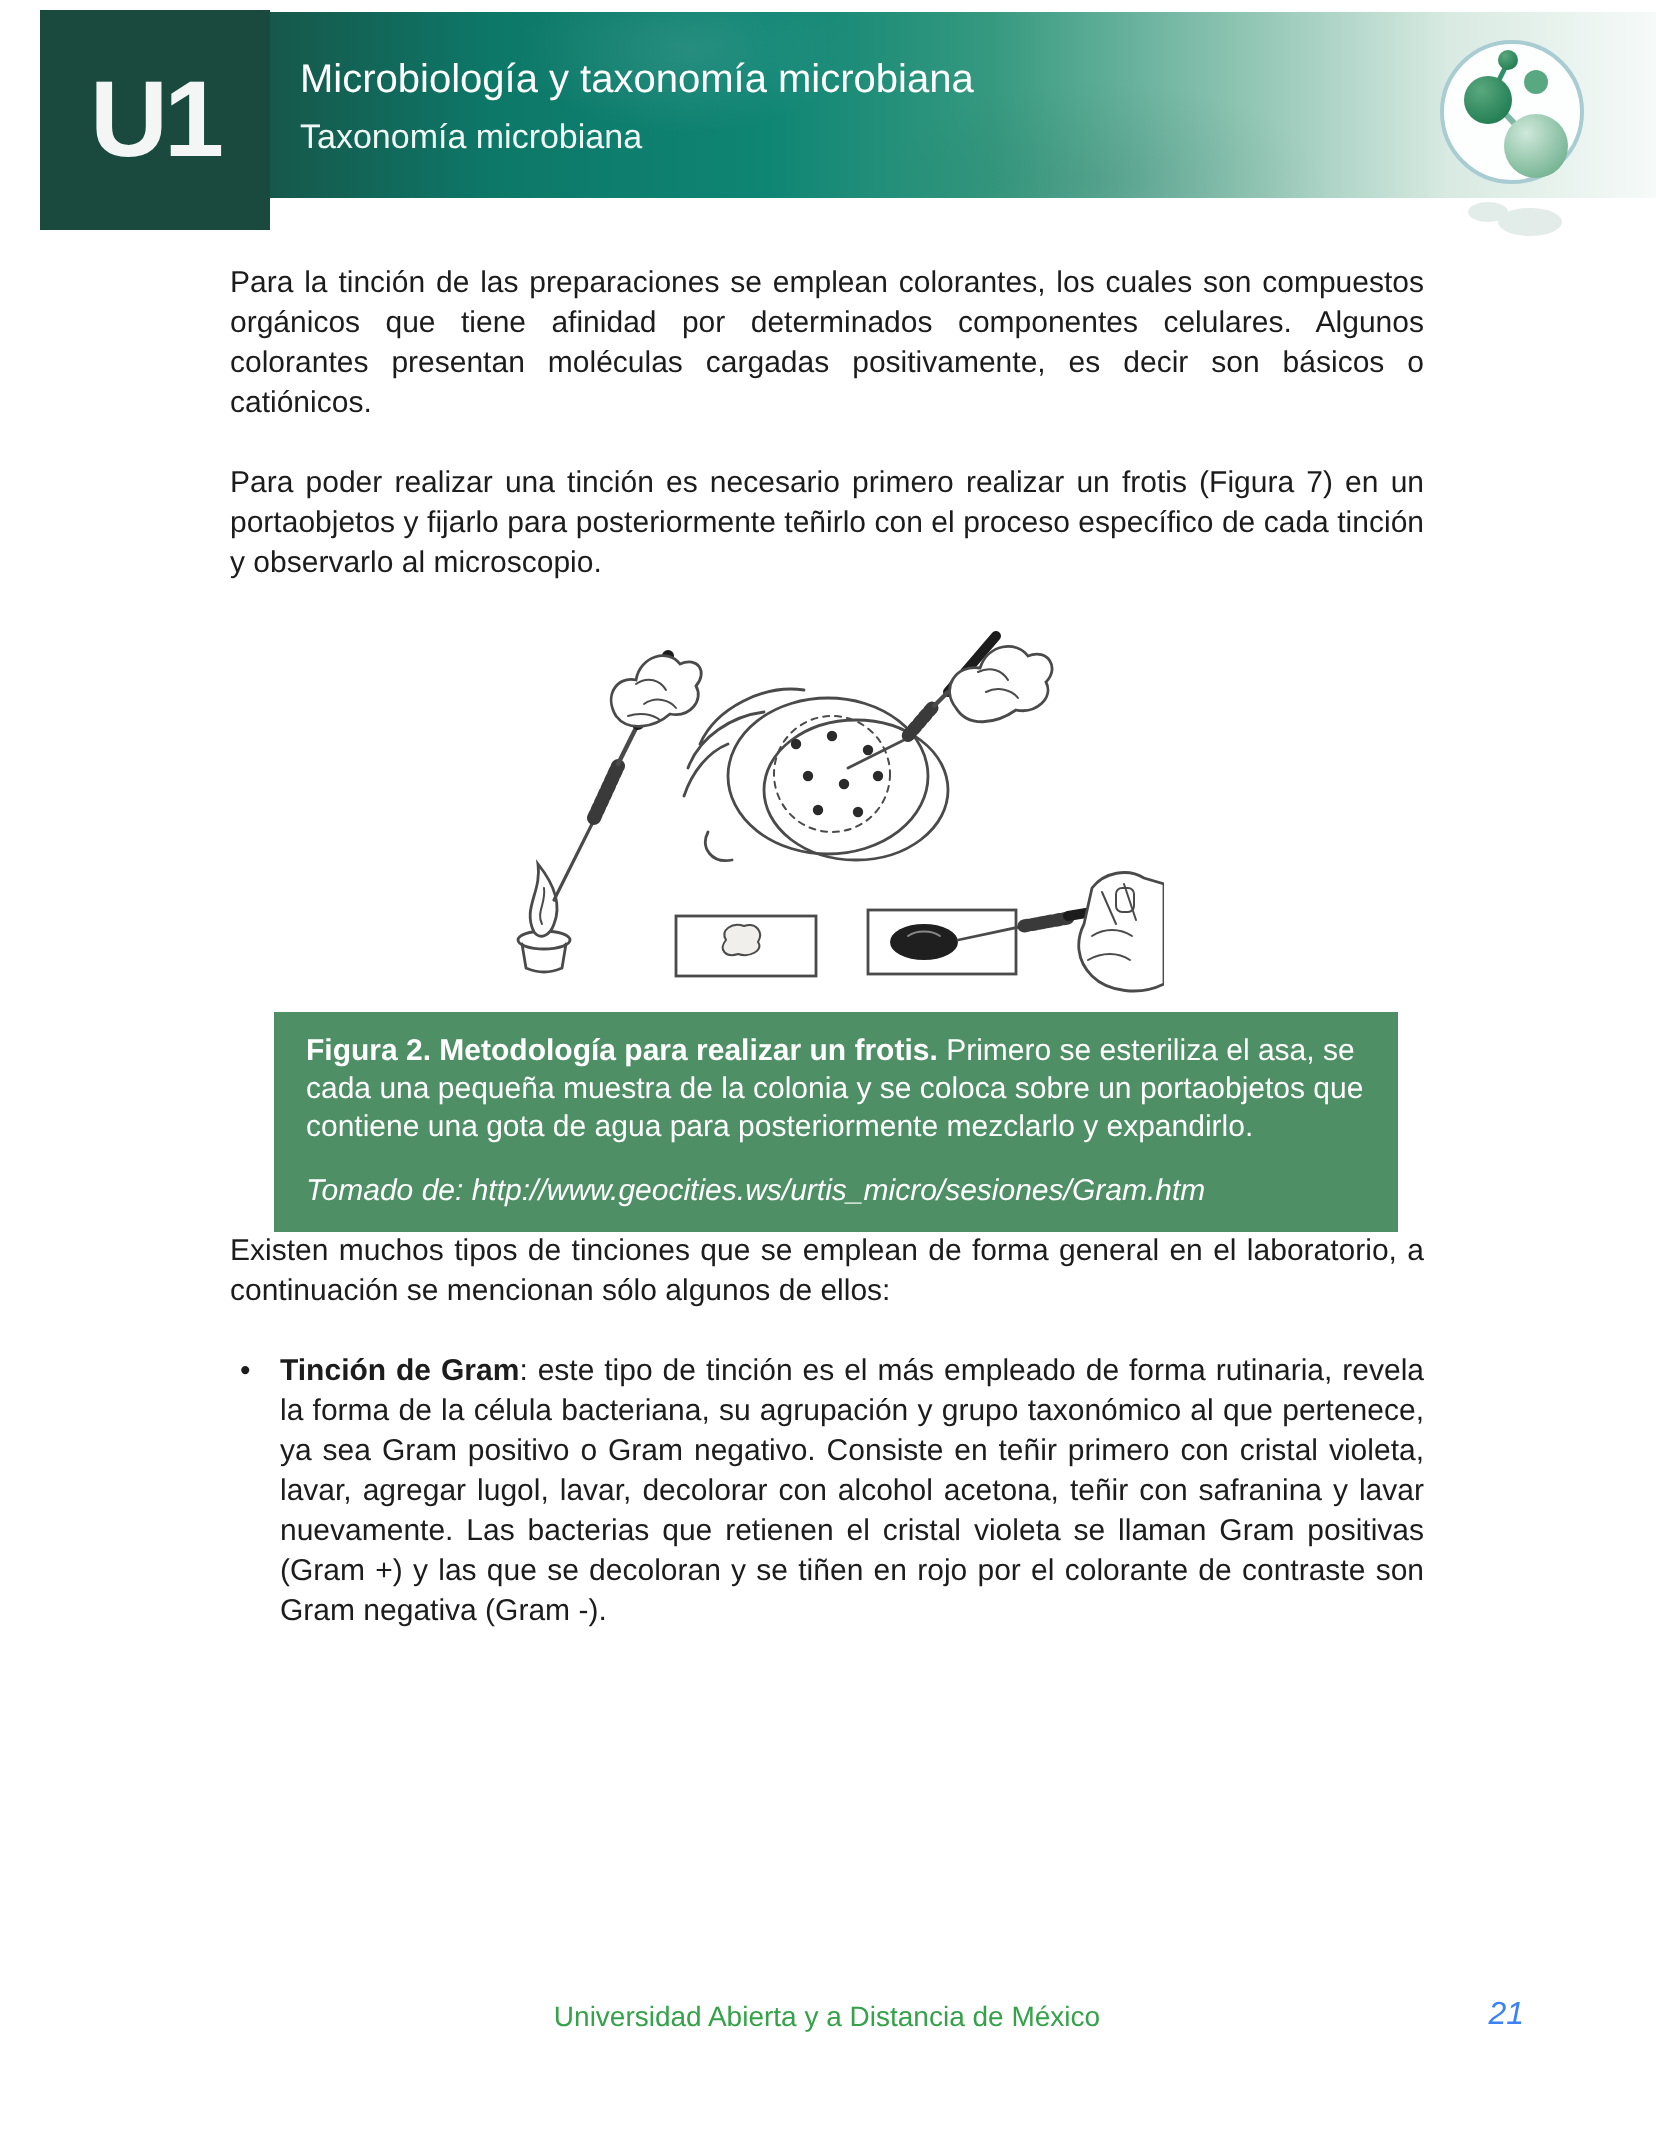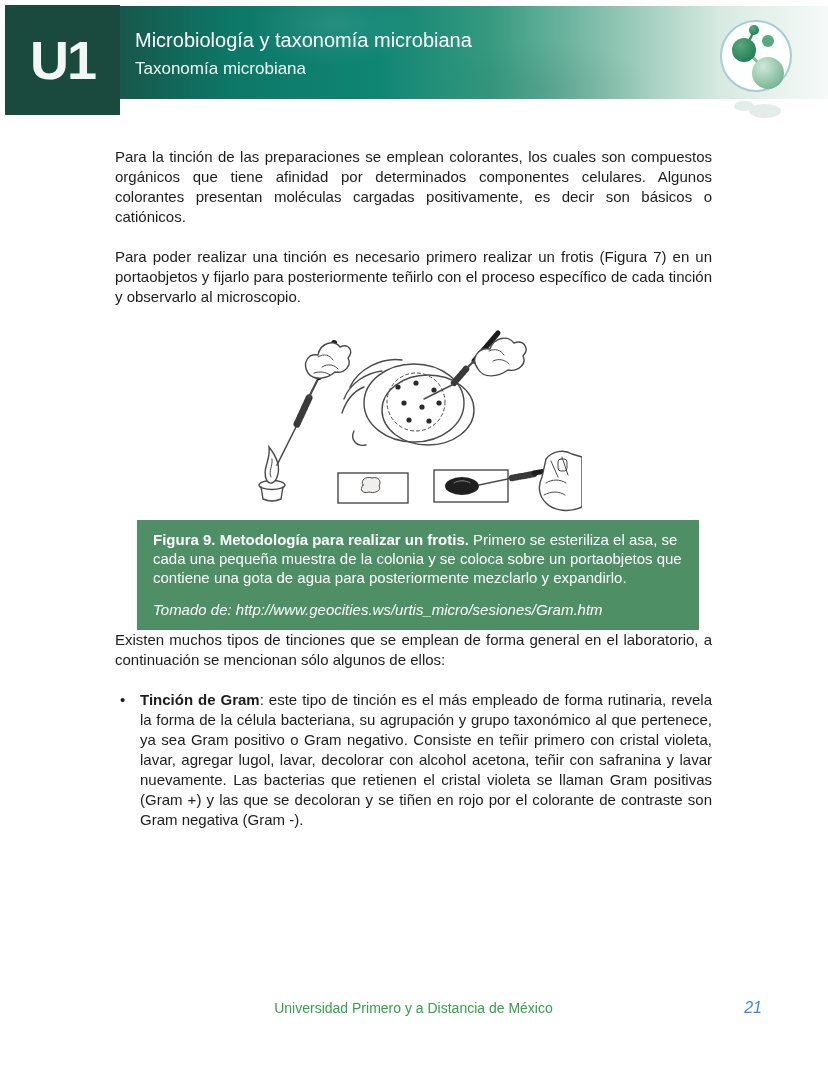--- a/index.html
+++ b/index.html
@@ -17,20 +17,21 @@
   
   .header {
     position:absolute; top:5px; left:5px; right:0; height:110px;
     display:flex;
   }
   .unit-badge {
     width:115px; height:110px; background:#1a4a3e;
     color:#f4f6f5; display:flex; align-items:center; justify-content:center;
     font-size:54px; font-weight:bold; letter-spacing:-2px;
     flex:0 0 auto;
+    margin-left:15px;
   }
   .header-band {
     position:relative; flex:1; height:93px; margin-top:1px;
     background:linear-gradient(90deg,
       #16584b 0%, #0d7868 16%, #0f8574 36%, #35997f 52%,
       #8ec4b2 70%, #d8eae2 85%, #f6faf8 100%);
   }
   .header-band::after {
     content:""; position:absolute; inset:0;
     background:
@@ -38,21 +39,21 @@
       radial-gradient(160px 70px at 60% 90%, rgba(0,60,50,0.10), transparent 70%);
     pointer-events:none;
   }
   .titles { position:absolute; left:15px; top:23px; color:#ffffff; z-index:2; }
   .title { font-size:20px; font-weight:400; }
   .subtitle { font-size:17px; margin-top:7px; color:#eef7f3; }
   .logo { position:absolute; right:33px; top:10px; z-index:2; }
 
   
   .main {
-    position:absolute; left:115px; top:147px; width:597px;
+    position:absolute; left:115px; top:132px; width:597px;
     font-size:15px; line-height:20px; text-align:justify;
   }
   .main p.body-par { margin-bottom:20px; }
   .figure-wrap { text-align:center; margin:4px 0 2px 0; }
 
   .caption-box {
     background:#4f8f66; color:#ffffff;
     margin:0 13px 0 22px; padding:10px 16px 11px 16px;
     text-align:left; font-size:15px; line-height:19px;
   }
@@ -183,32 +184,32 @@
           <path d="M288,146 L336,138" stroke-width="5" stroke="#1c1c1c"></path>
 
           <path d="M300,132 C306,124 318,122 326,127 L336,130 L336,180 C324,186 308,184 300,176 C292,168 292,158 296,150 Z" fill="#ffffff"></path>
           <path d="M305,134 L312,150 M316,130 L322,148 M300,156 C306,152 314,152 320,156 M298,168 C305,164 313,164 319,168" stroke-width="1"></path>
           <rect x="312" y="132" width="9" height="12" rx="3" stroke-width="1"></rect>
         </g>
       </svg>
     </div>
 
     <div class="caption-box">
-      <span class="cap-bold">Figura 9. Metodología para realizar un frotis.</span>
+      <span class="cap-bold">Figura 2. Metodología para realizar un frotis.</span>
       <span>Primero se esteriliza el asa, se cada una pequeña muestra de la colonia y se coloca sobre un portaobjetos que contiene una gota de agua para posteriormente mezclarlo y expandirlo.</span>
       <span class="cap-src">Tomado de: http://www.geocities.ws/urtis_micro/sesiones/Gram.htm</span>
     </div>
 
     <p class="body-par after-box">Existen muchos tipos de tinciones que se emplean de forma general en el laboratorio, a continuación se mencionan sólo algunos de ellos:</p>
 
     <ul class="bullet-list">
       <li>
         <strong>Tinción de Gram</strong><span>: este tipo de tinción es el más empleado de forma rutinaria, revela la forma de la célula bacteriana, su agrupación y grupo taxonómico al que pertenece, ya sea Gram positivo o Gram negativo. Consiste en teñir primero con cristal violeta, lavar, agregar lugol, lavar, decolorar con alcohol acetona, teñir con safranina y lavar nuevamente. Las bacterias que retienen el cristal violeta se llaman Gram positivas (Gram +) y las que se decoloran y se tiñen en rojo por el colorante de contraste son Gram negativa (Gram -).</span>
       </li>
     </ul>
   </main>
 
   <footer class="footer">
-    <div class="footer-center">Universidad Primero y a Distancia de México</div>
+    <div class="footer-center">Universidad Abierta y a Distancia de México</div>
     <div class="footer-page">21</div>
   </footer>
 
 </div>
 
 </body></html>

